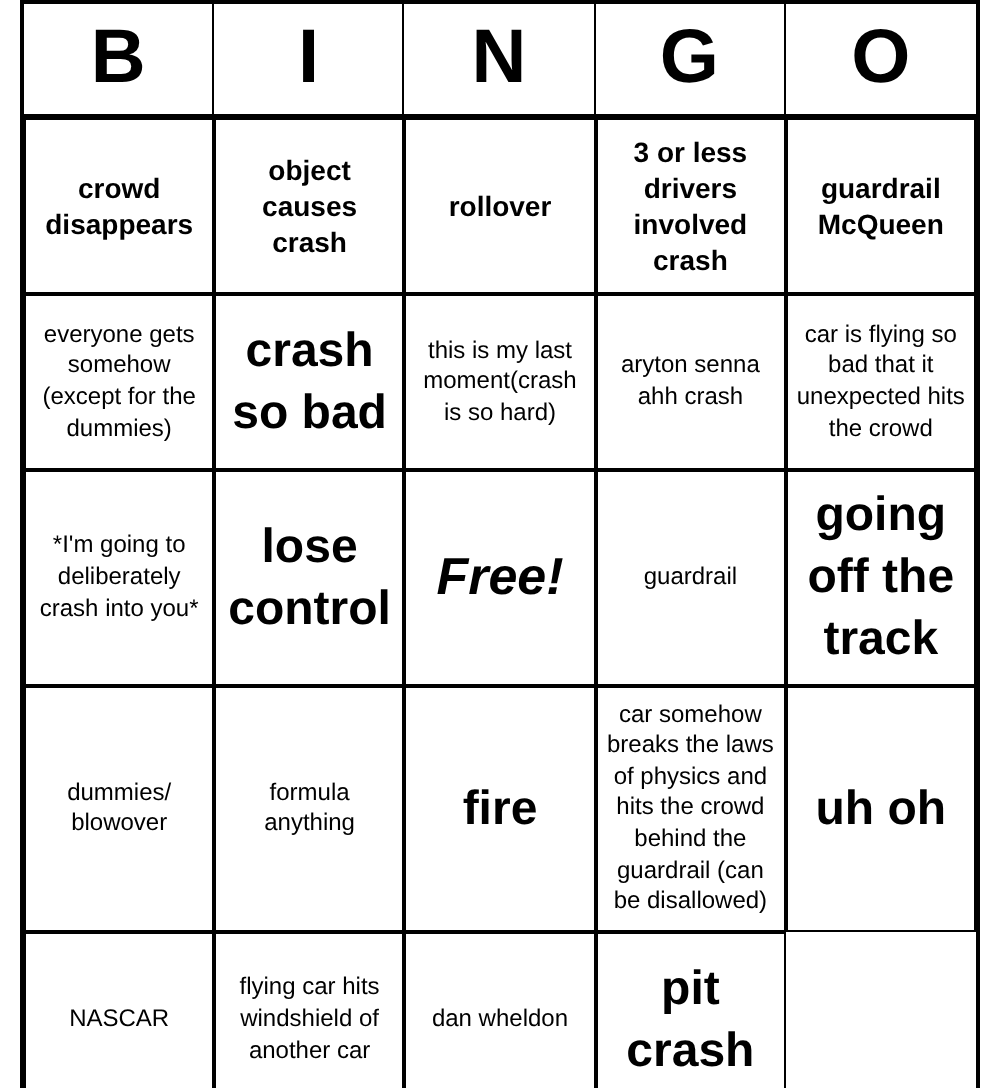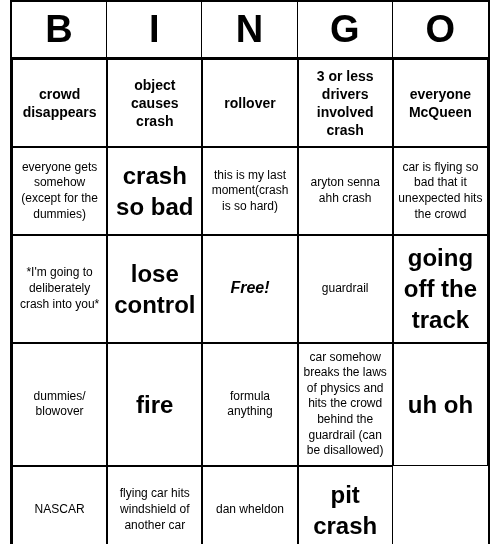--- a/index.html
+++ b/index.html
@@ -44,21 +44,21 @@
       text-align: center;
       font-size: 12px;
       line-height: 1.3;
       word-break: break-word;
     }
     .cell.large-text {
       font-size: 24px;
       font-weight: bold;
     }
     .cell.free {
-      font-size: 16px;
+      font-size: 26px;
       font-weight: bold;
       font-style: italic;
     }
     .cell.header-text {
       font-size: 14px;
       font-weight: bold;
     }
     .cell.bold {
       font-weight: normal;
     }
@@ -72,34 +72,34 @@
       <div class="bingo-letter">I</div>
       <div class="bingo-letter">N</div>
       <div class="bingo-letter">G</div>
       <div class="bingo-letter">O</div>
     </div>
   <div class="bingo-grid">
   <div class="cell header-text">crowd disappears</div>
       <div class="cell header-text">object causes crash</div>
       <div class="cell header-text">rollover</div>
       <div class="cell header-text">3 or less drivers involved crash</div>
-      <div class="cell header-text">everyone McQueen</div>
+      <div class="cell header-text">guardrail McQueen</div>
       <div class="cell">everyone gets somehow (except for the dummies)</div>
       <div class="cell large-text">crash so bad</div>
       <div class="cell">this is my last moment(crash is so hard)</div>
       <div class="cell bold">aryton senna ahh crash</div>
       <div class="cell">car is flying so bad that it unexpected hits the crowd</div>
       <div class="cell">*I'm going to deliberately crash into you*</div>
       <div class="cell large-text">lose control</div>
       <div class="cell free">Free!</div>
       <div class="cell bold">guardrail</div>
       <div class="cell large-text">going off the track</div>
       <div class="cell bold">dummies/ blowover</div>
+      <div class="cell bold">formula anything</div>
       <div class="cell large-text">fire</div>
-      <div class="cell bold">formula anything</div>
       <div class="cell">car somehow breaks the laws of physics and hits the crowd behind the guardrail (can be disallowed)</div>
       <div class="cell large-text">uh oh</div>
       <div class="cell bold">NASCAR</div>
       <div class="cell">flying car hits windshield of another car</div>
       <div class="cell bold">dan wheldon</div>
       <div class="cell large-text">pit crash</div>
     </div>
 </div>
 
 </body></html>

